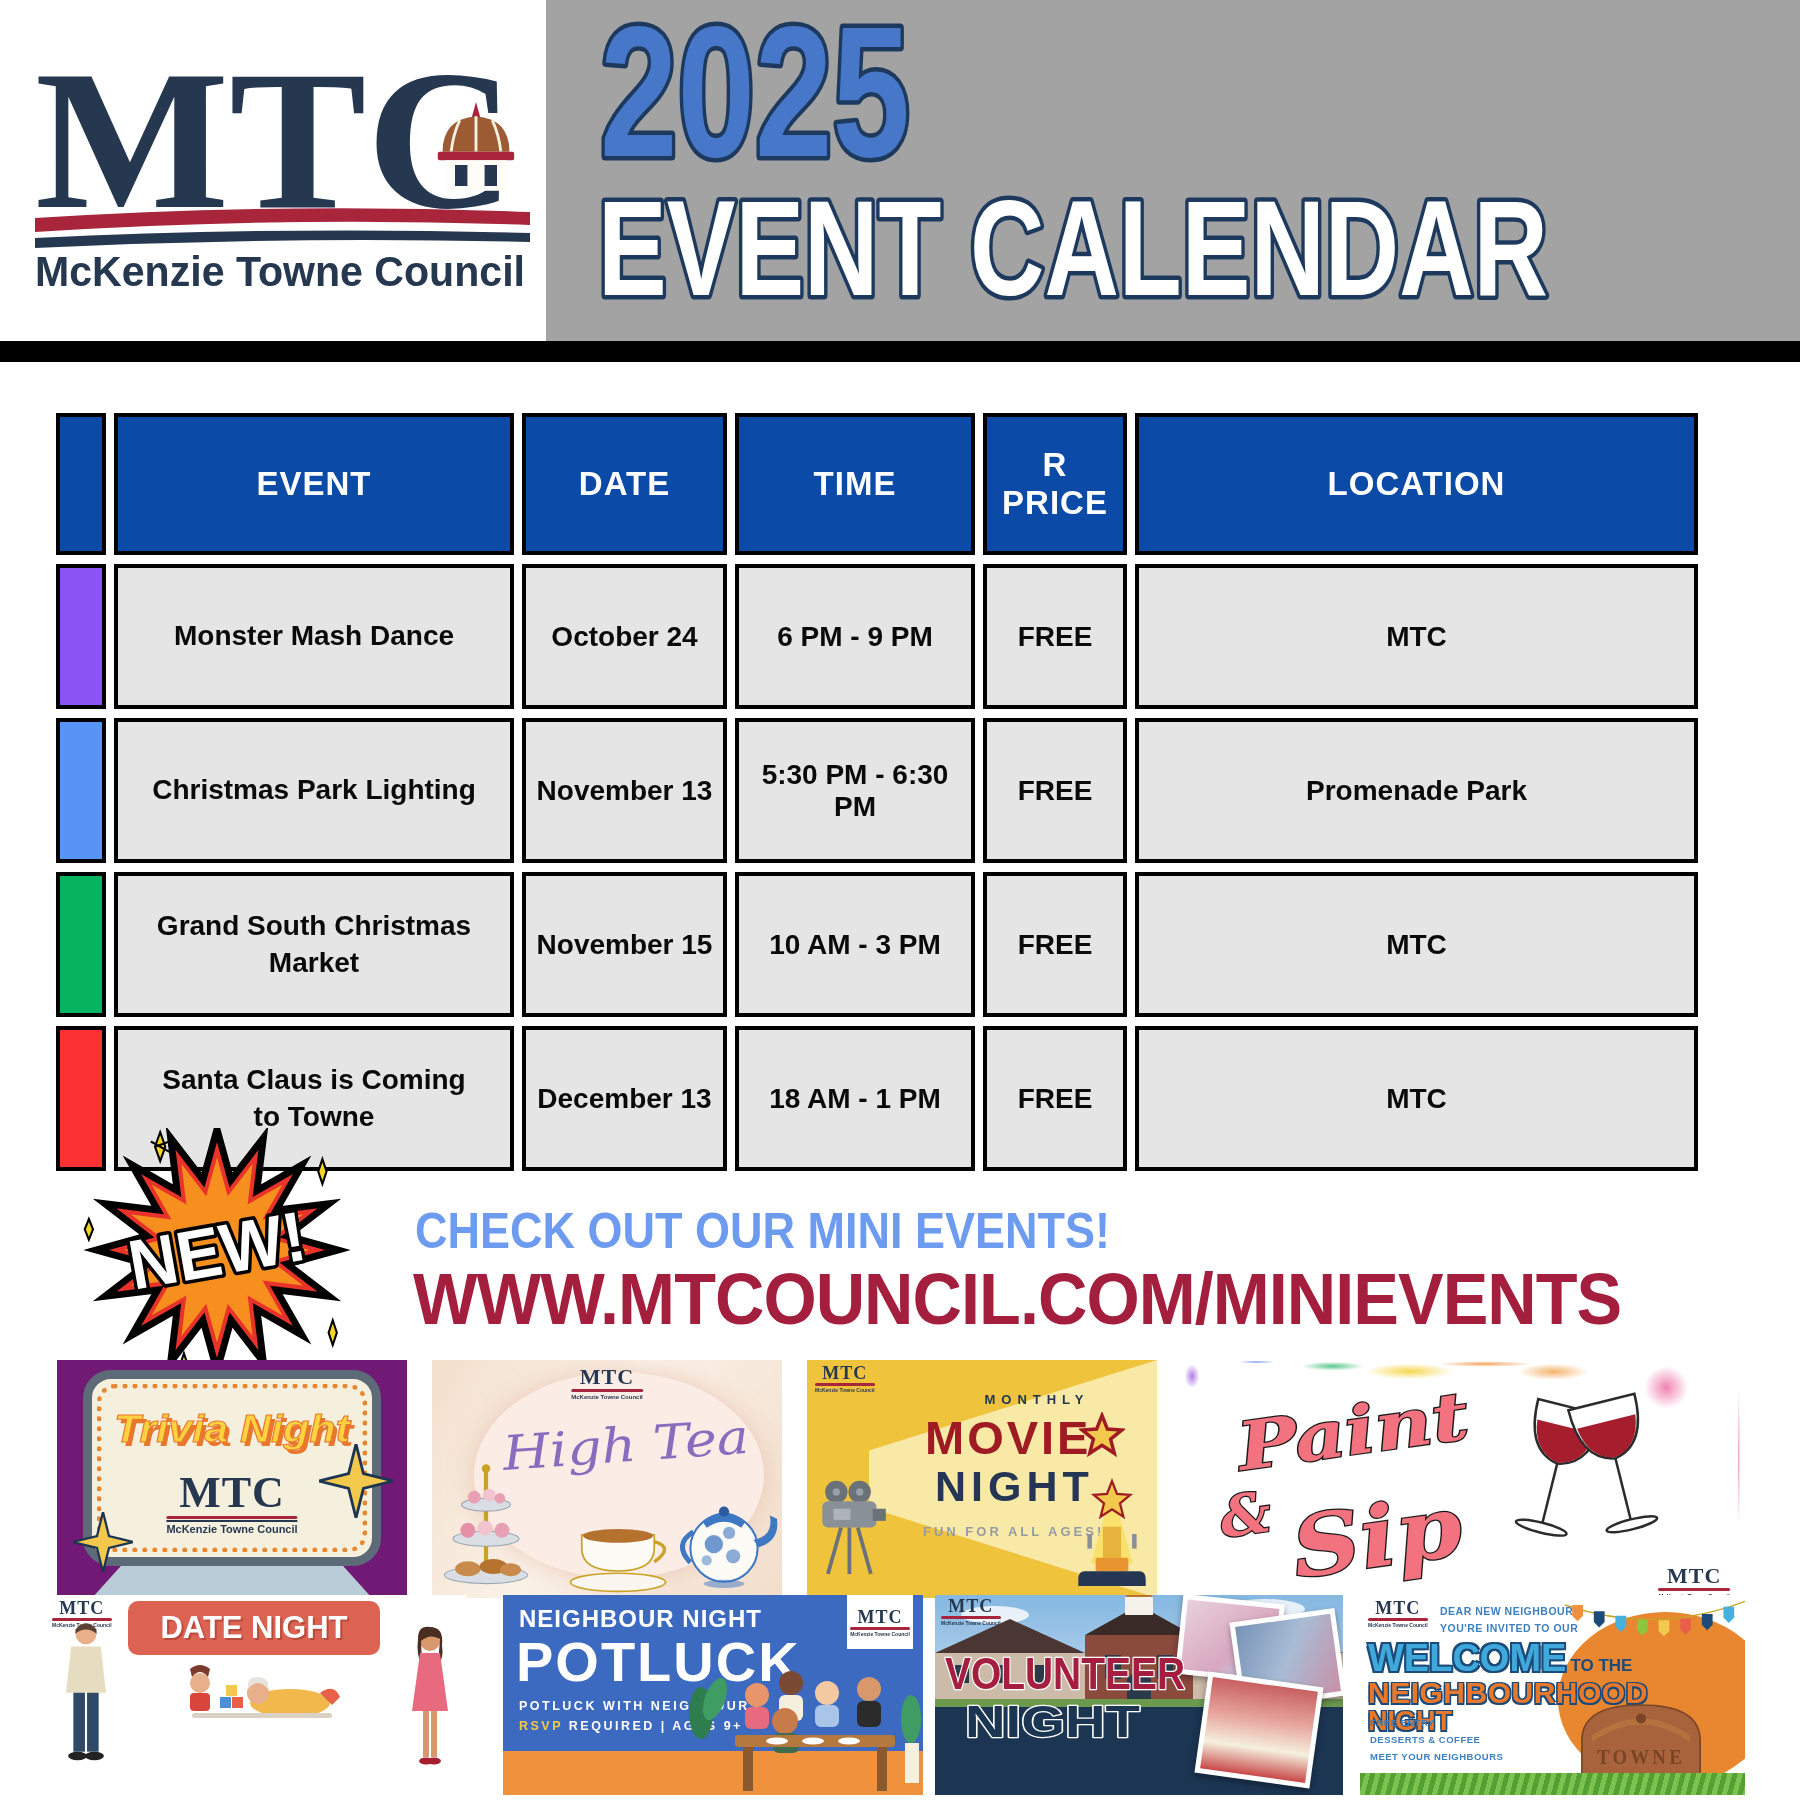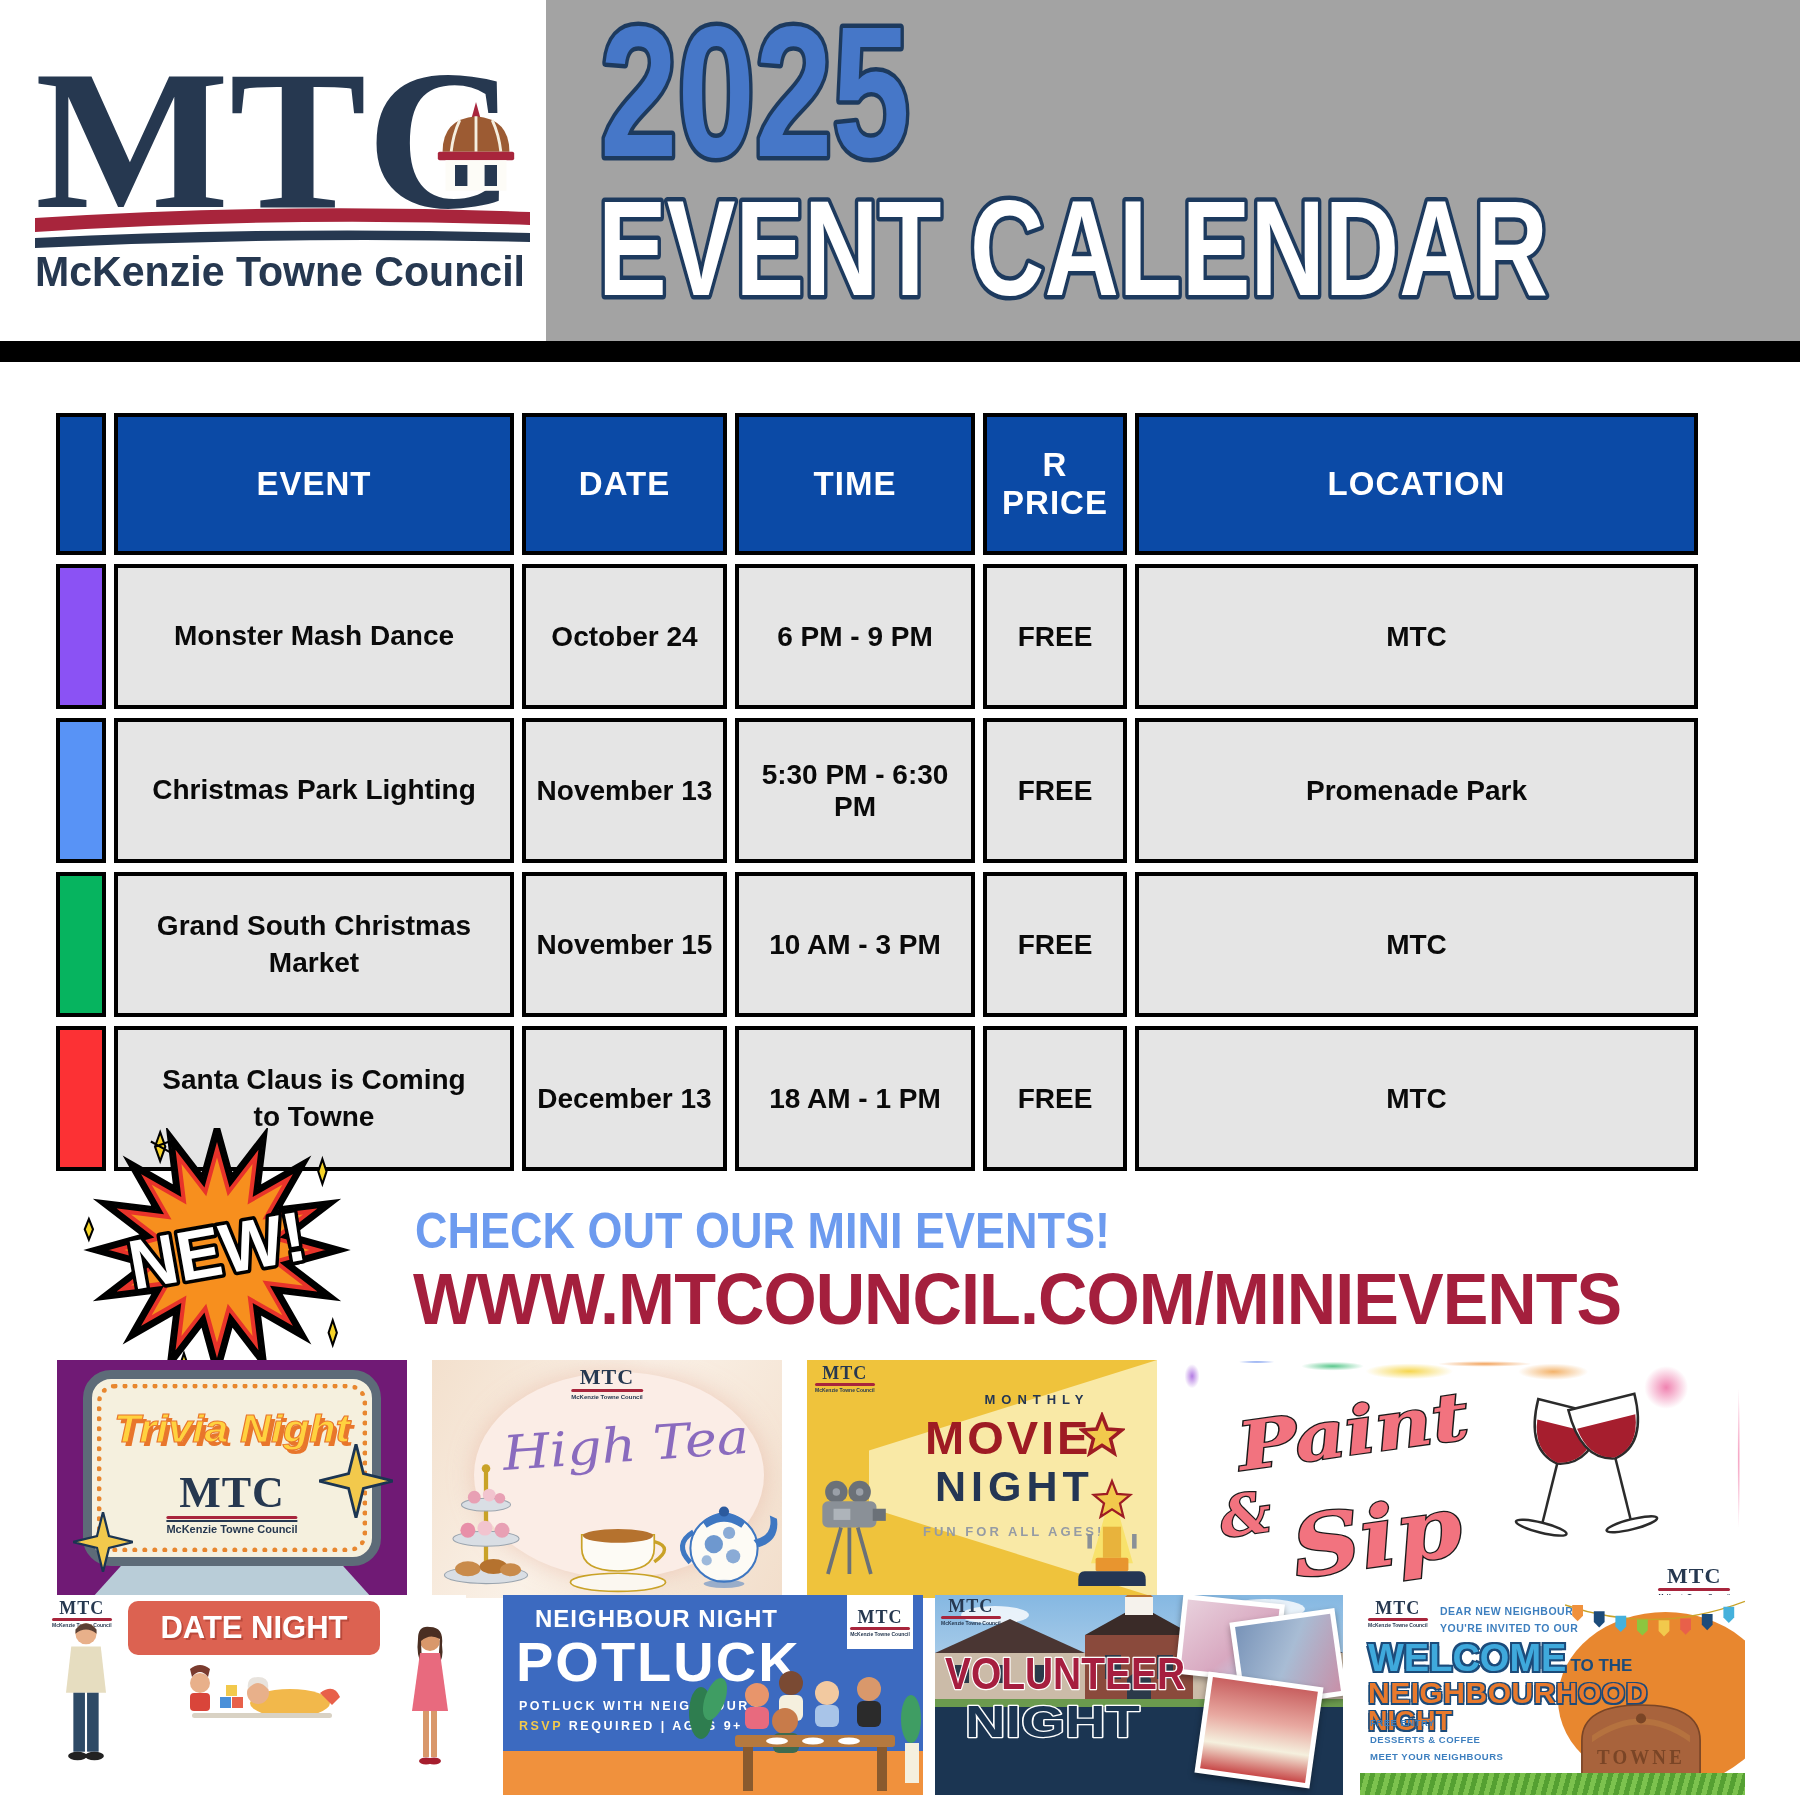--- a/index.html
+++ b/index.html
@@ -92,21 +92,21 @@
   .dn-ban{position:absolute;background:#DC6251;border-radius:10px;display:flex;align-items:center;
           justify-content:center;color:#fff;font-weight:bold;text-shadow:2px 2px 0 rgba(120,30,20,.35);}
   .dn-1{left:82px;top:6px;width:252px;height:54px;font-size:31px;}
   .dn-2{left:34px;bottom:8px;width:352px;height:50px;font-size:27px;}
 
   
   .b-pot{left:503px;top:1595px;width:420px;height:200px;background:#3C6AC0;}
   .pl-orange{position:absolute;left:0;right:0;bottom:0;height:44px;background:#F0913D;}
   .pl-box{position:absolute;top:0;right:10px;width:66px;height:54px;background:#fff;display:flex;
           align-items:center;justify-content:center;}
-  .pl-kicker{position:absolute;top:10px;left:32px;font-size:24px;font-weight:bold;color:#fff;letter-spacing:1px;}
+  .pl-kicker{position:absolute;top:10px;left:16px;font-size:24px;font-weight:bold;color:#fff;letter-spacing:1px;}
   .pl-title{position:absolute;top:34px;left:13px;font-size:56px;font-weight:bold;color:#fff;letter-spacing:2px;}
   .pl-l1{position:absolute;top:104px;left:16px;font-size:12.5px;font-weight:bold;color:#fff;letter-spacing:2.5px;}
   .pl-l2{position:absolute;top:124px;left:16px;font-size:12.5px;font-weight:bold;color:#fff;letter-spacing:2.5px;}
   .pl-rsvp{color:#F2C94C;}
 
   
   .b-vol{left:935px;top:1595px;width:408px;height:200px;background:#1B3552;}
   .vl-photo{position:absolute;left:0;top:0;right:0;height:112px;background:linear-gradient(#85B8E2,#C2DAEE);}
   .vl-navy{position:absolute;left:0;bottom:0;right:0;height:88px;background:#1B3552;}
   .polaroid{position:absolute;background:#fff;padding:5px;box-shadow:0 3px 6px rgba(0,0,0,.35);}

